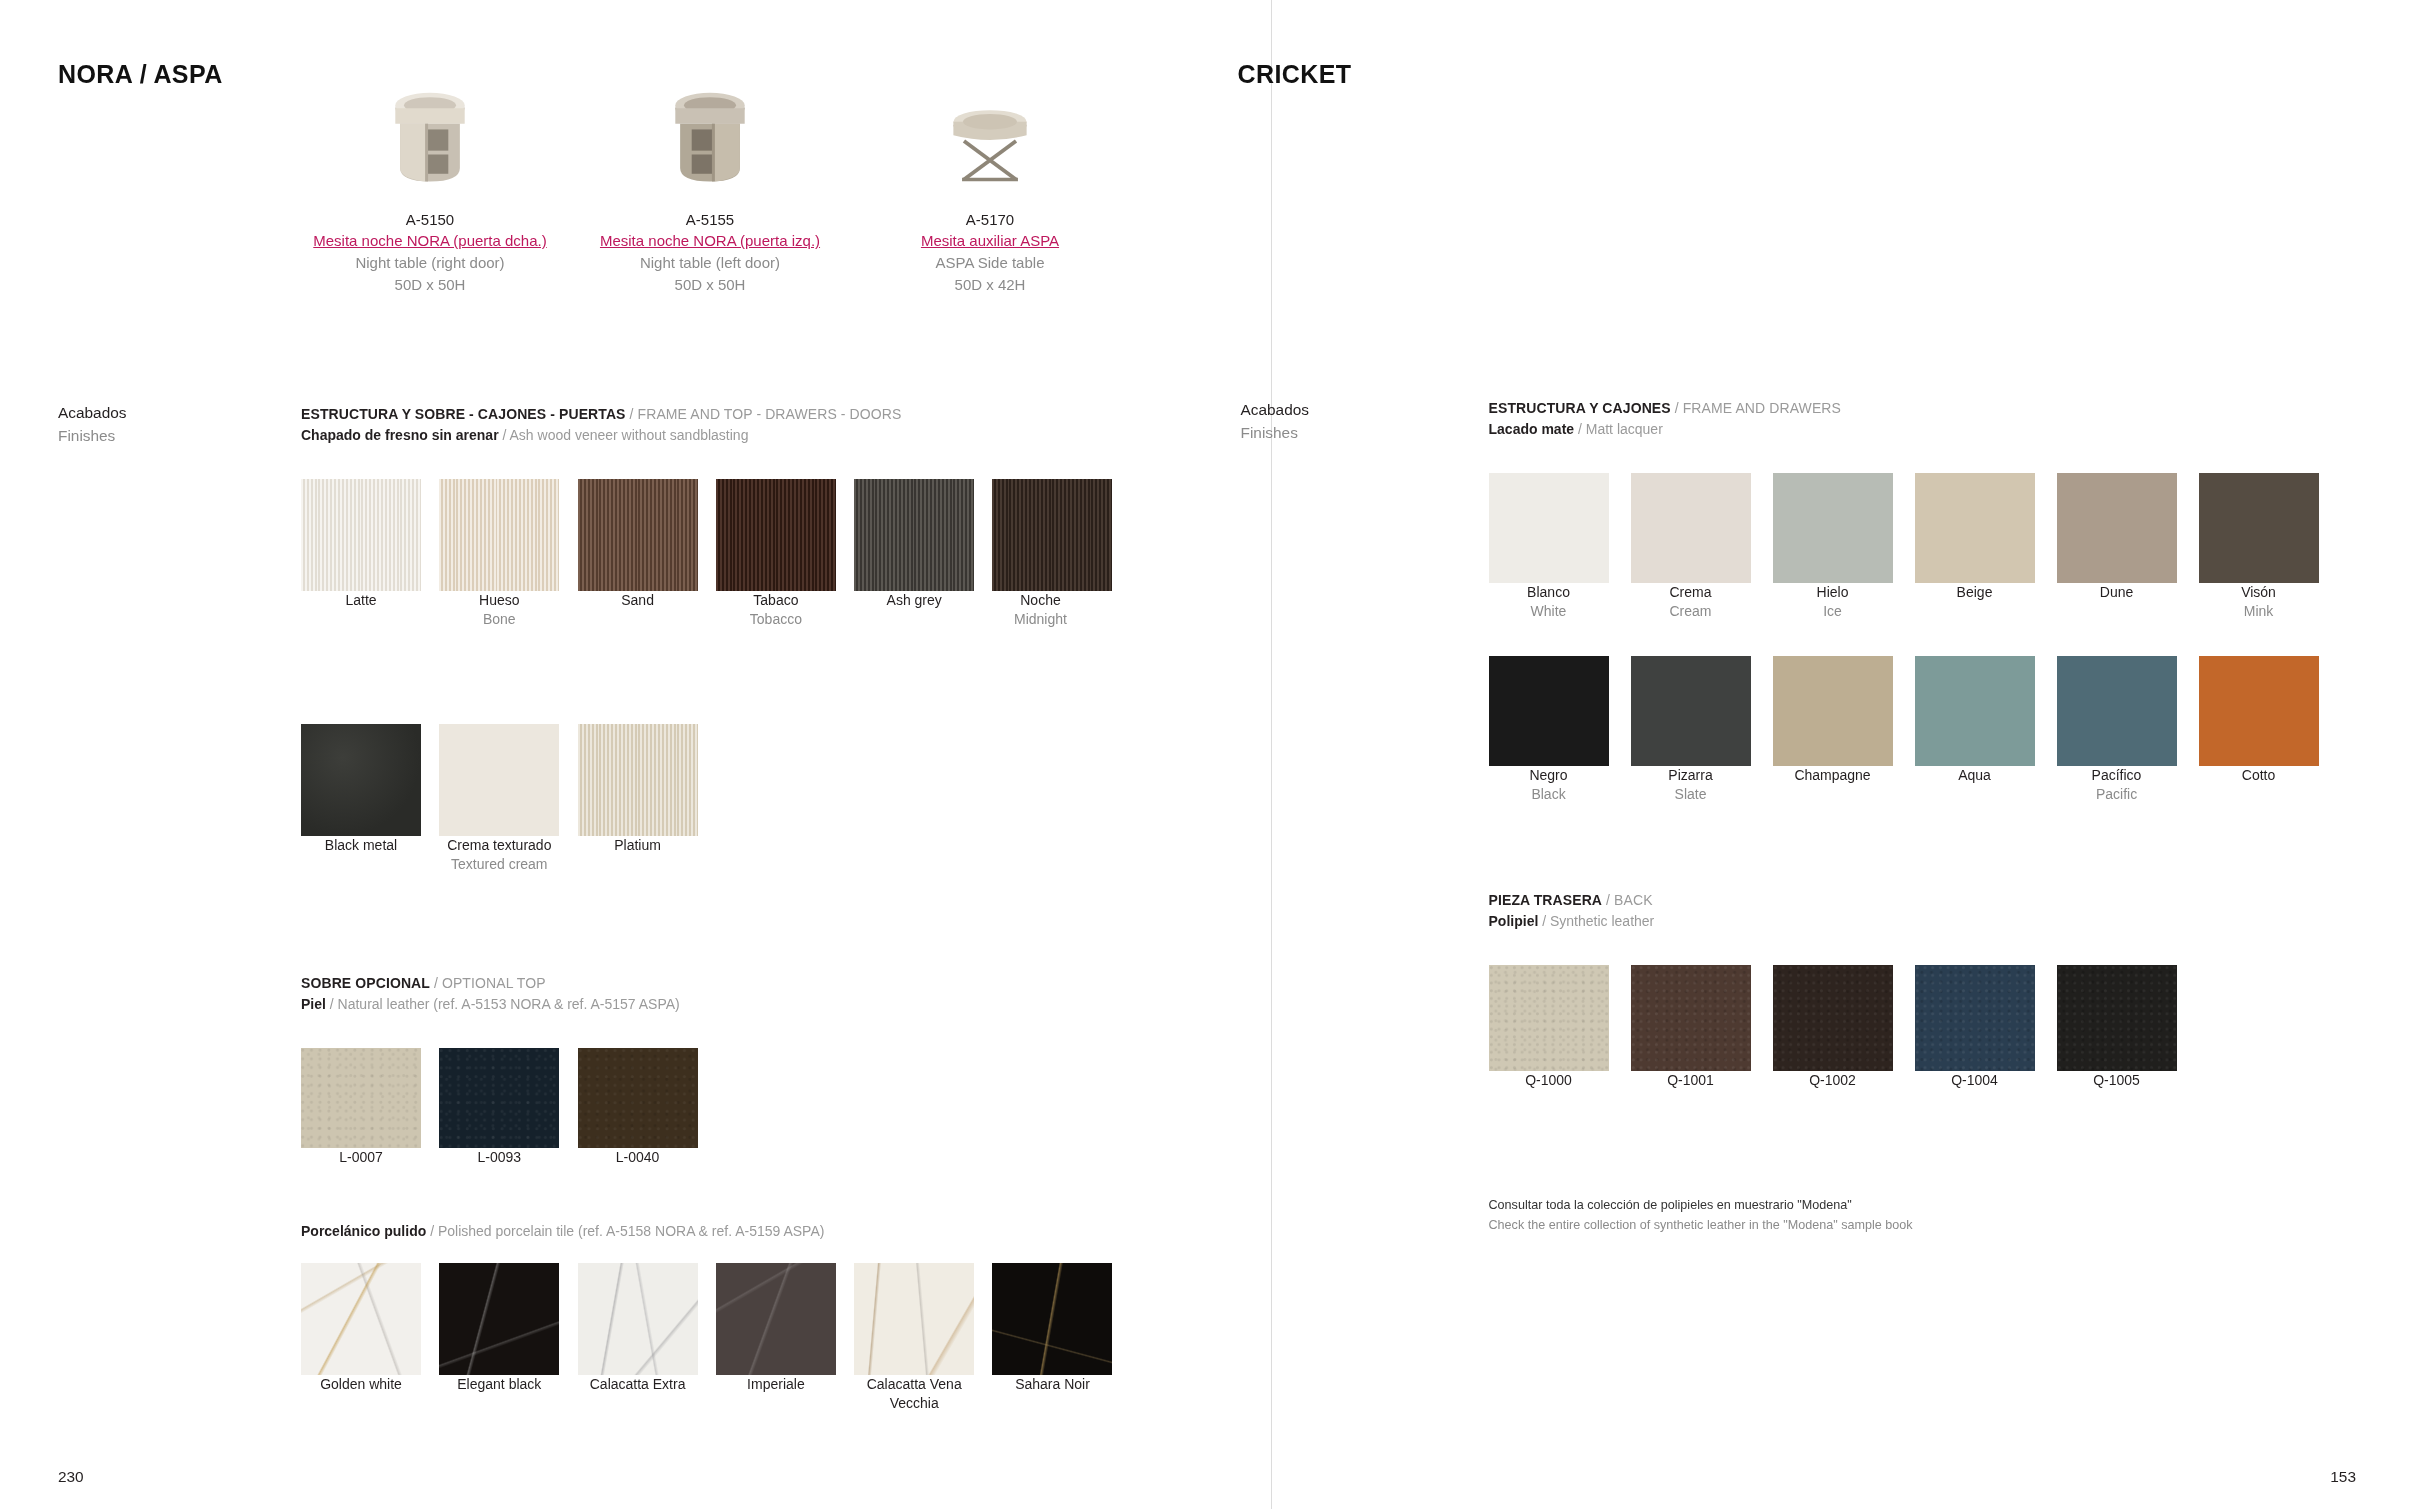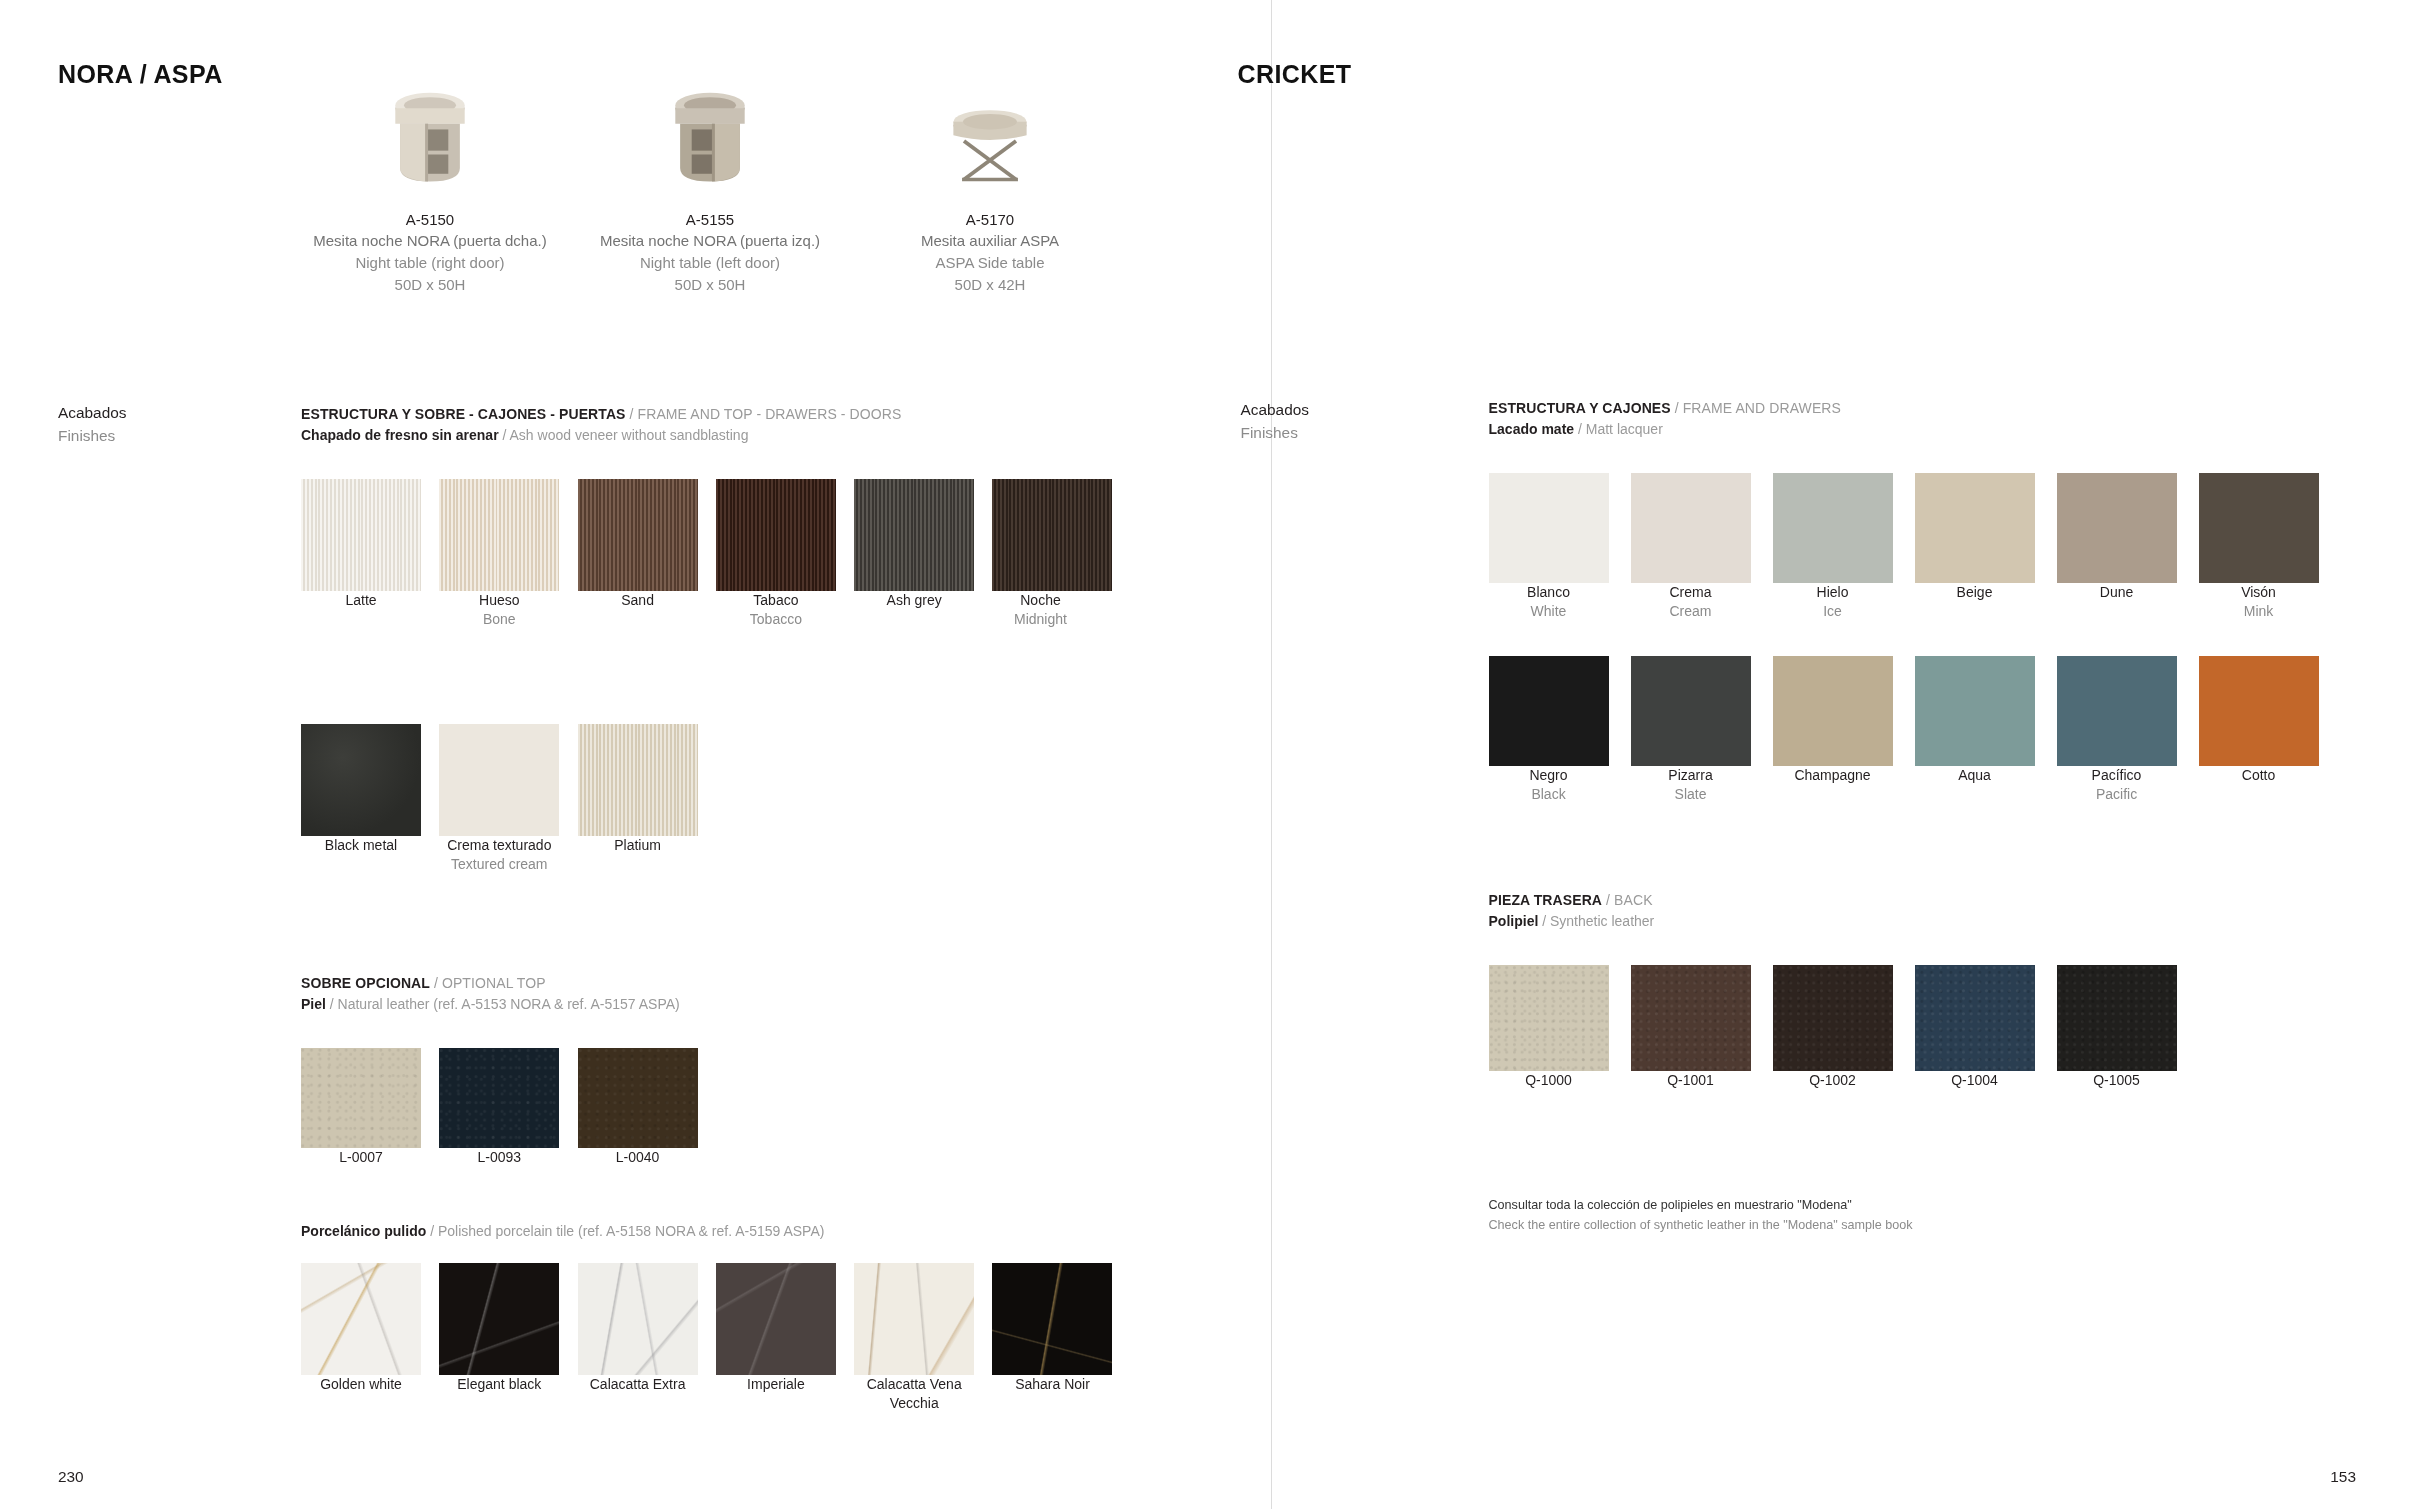--- a/index.html
+++ b/index.html
@@ -27,21 +27,21 @@
   }
 
   
   .product-row { position: absolute; display: flex; }
   .product { text-align: center; }
   .product-img {
     height: 116px; display: flex; align-items: flex-end; justify-content: center;
     margin-bottom: 13.5px;
   }
   .prod-code { font-size: 15px; color: #231f20; line-height: 1.45; }
-  .prod-name-es { font-size: 15px; color: #737373; line-height: 1.45; }
+  .prod-name-es { font-size: 15px; color: #be185d; line-height: 1.45; text-decoration: underline; }
   .prod-name-en { font-size: 15px; color: #8b8b8b; line-height: 1.45; }
   .prod-dims    { font-size: 15px; color: #8b8b8b; line-height: 1.45; }
 
   
   .finishes-label { position: absolute; line-height: 1.5; }
   .finishes-label .es { font-size: 15.4px; color: #231f20; }
   .finishes-label .en { font-size: 15.4px; color: #8b8b8b; }
 
   .fin-block { position: absolute; }
   .fin-head { line-height: 1.5; margin-bottom: 0; }

